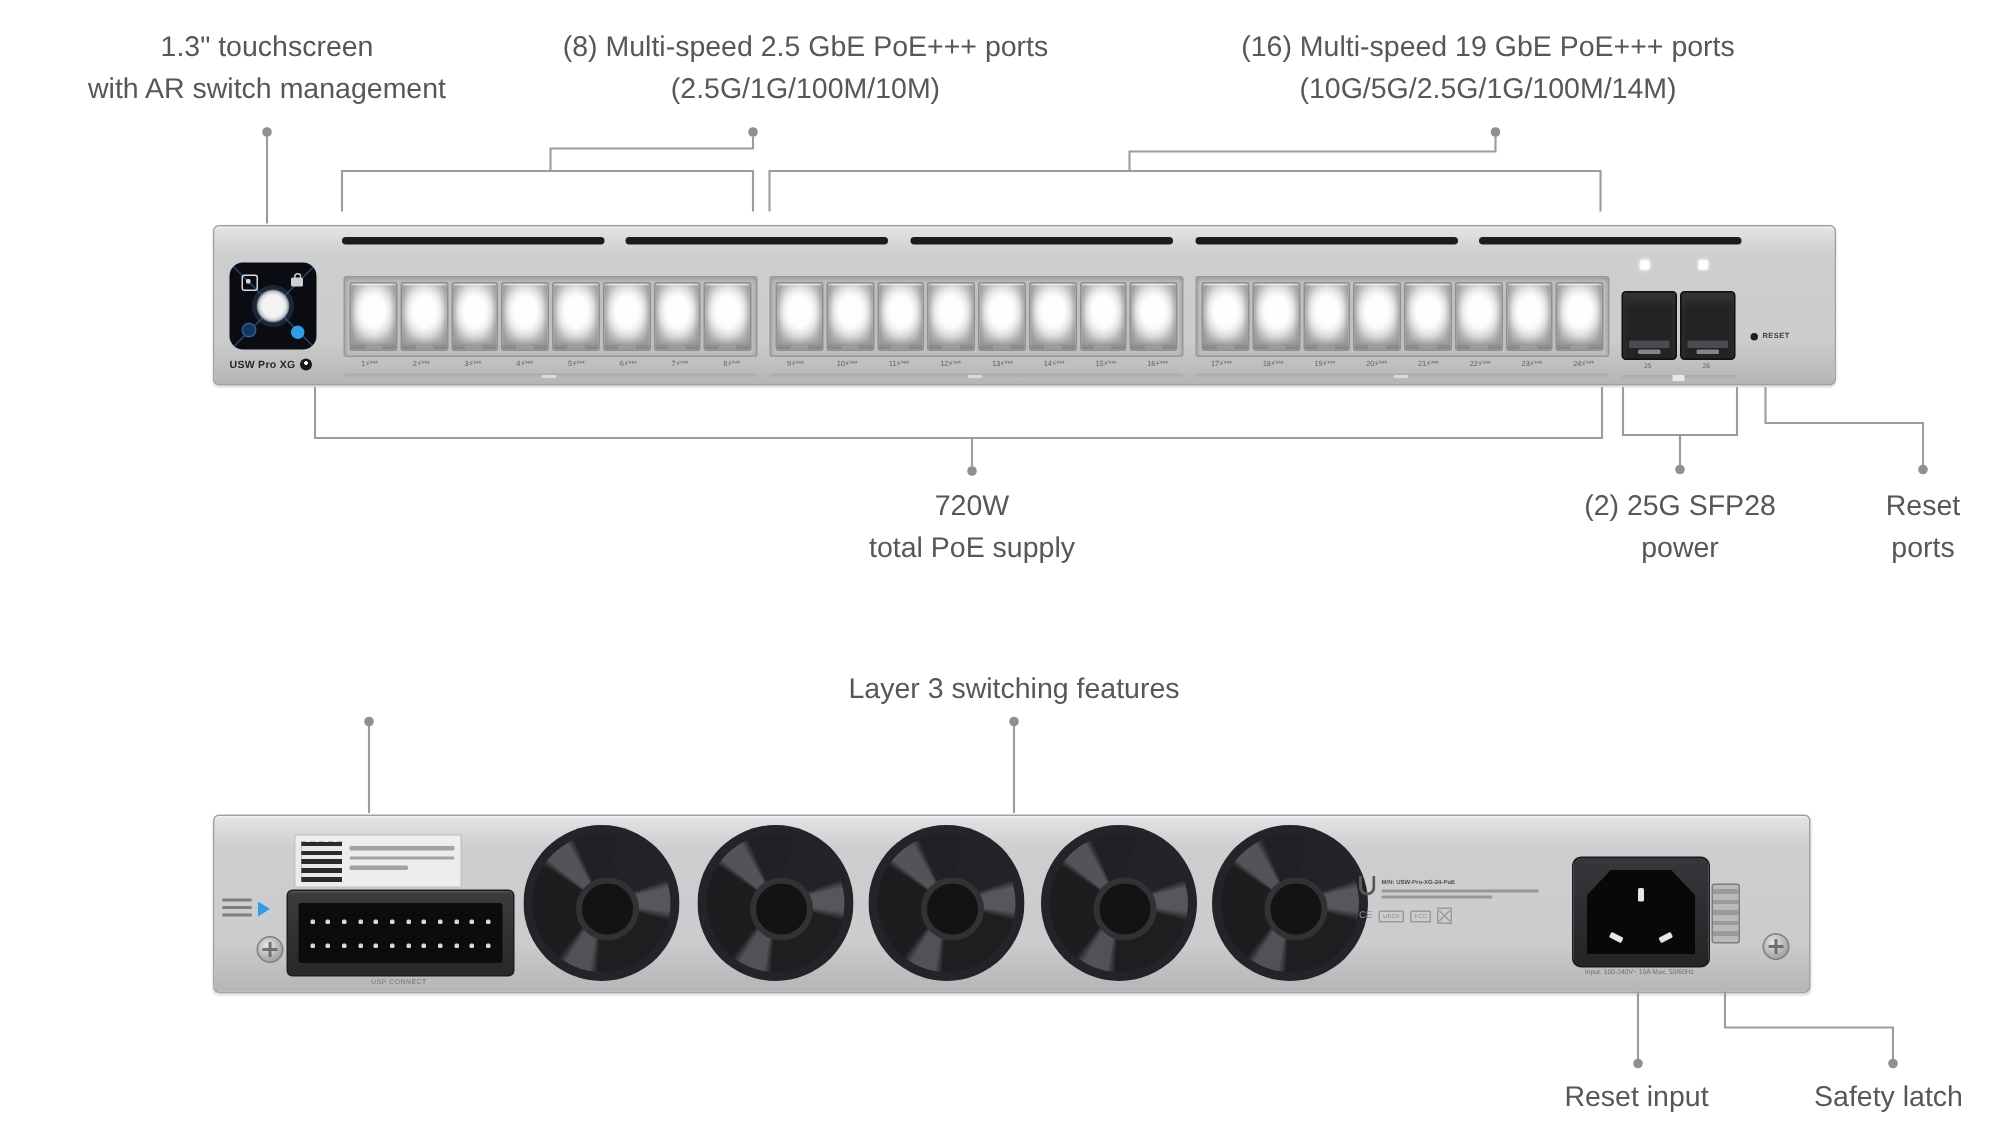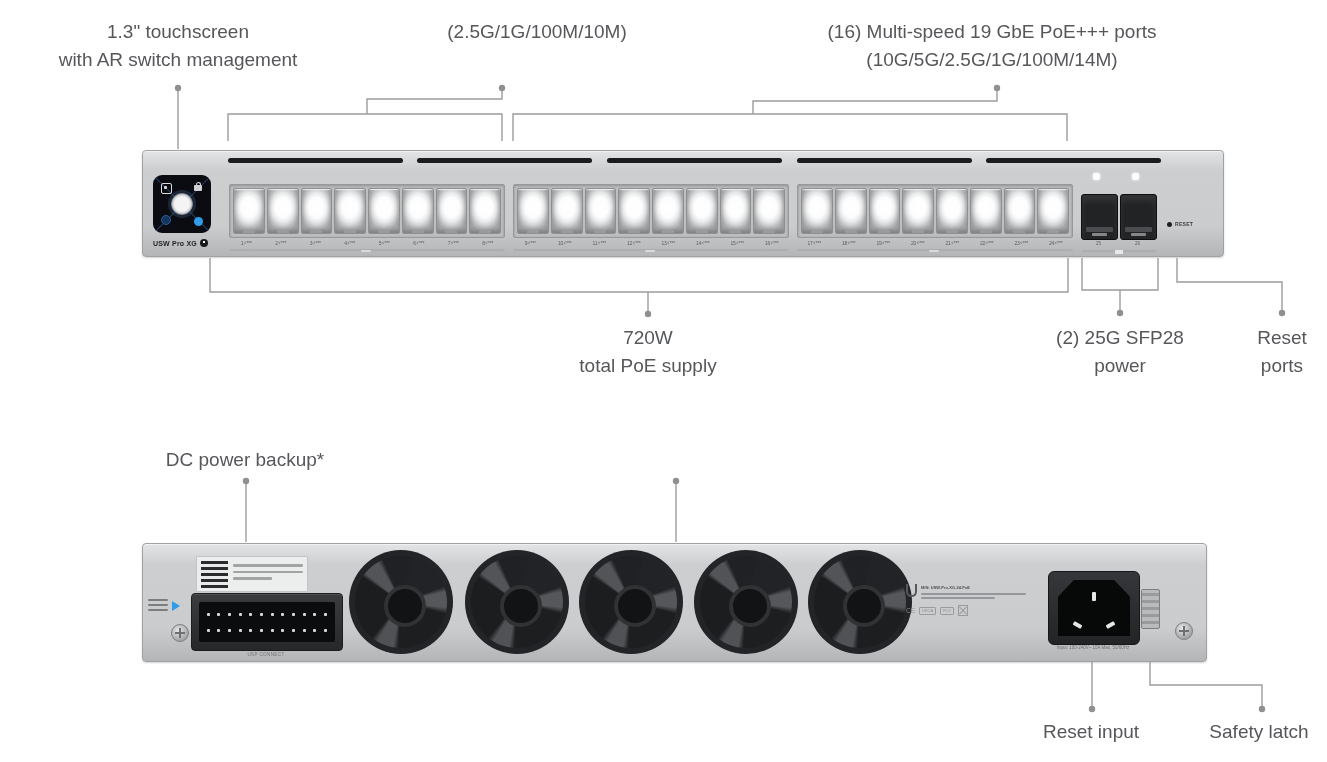--- a/index.html
+++ b/index.html
@@ -342,40 +342,41 @@
       <circle cx="1092" cy="709" r="3.2"></circle>
         <circle cx="1262" cy="709" r="3.2"></circle>
     </g>
   </svg>
 
   <div class="callout" style="left:178px;top:18px">
     <div>1.3" touchscreen</div>
     <div>with AR switch management</div>
   </div>
   <div class="callout" style="left:537px;top:18px">
+    <div>(8) Multi-speed 2.5 GbE PoE+++ ports</div>
     <div>(2.5G/1G/100M/10M)</div>
   </div>
   <div class="callout" style="left:992px;top:18px">
     <div>(16) Multi-speed 19 GbE PoE+++ ports</div>
     <div>(10G/5G/2.5G/1G/100M/14M)</div>
   </div>
   <div class="callout" style="left:648px;top:324px">
     <div>720W</div>
     <div>total PoE supply</div>
   </div>
   <div class="callout" style="left:1120px;top:324px">
     <div>(2) 25G SFP28</div>
     <div>power</div>
   </div>
   <div class="callout" style="left:1282px;top:324px">
     <div>Reset</div>
     <div>ports</div>
   </div>
-  <div class="callout" style="left:245px;top:446px">
-    <div>DC power backup*</div>
+  <div class="callout" style="left:676px;top:446px">
+    <div>Layer 3 switching features</div>
   </div>
   <div class="callout" style="left:1091px;top:718px">
     <div>Reset input</div>
   </div>
   <div class="callout" style="left:1259px;top:718px">
     <div>Safety latch</div>
   </div>
 
 </div>
 

